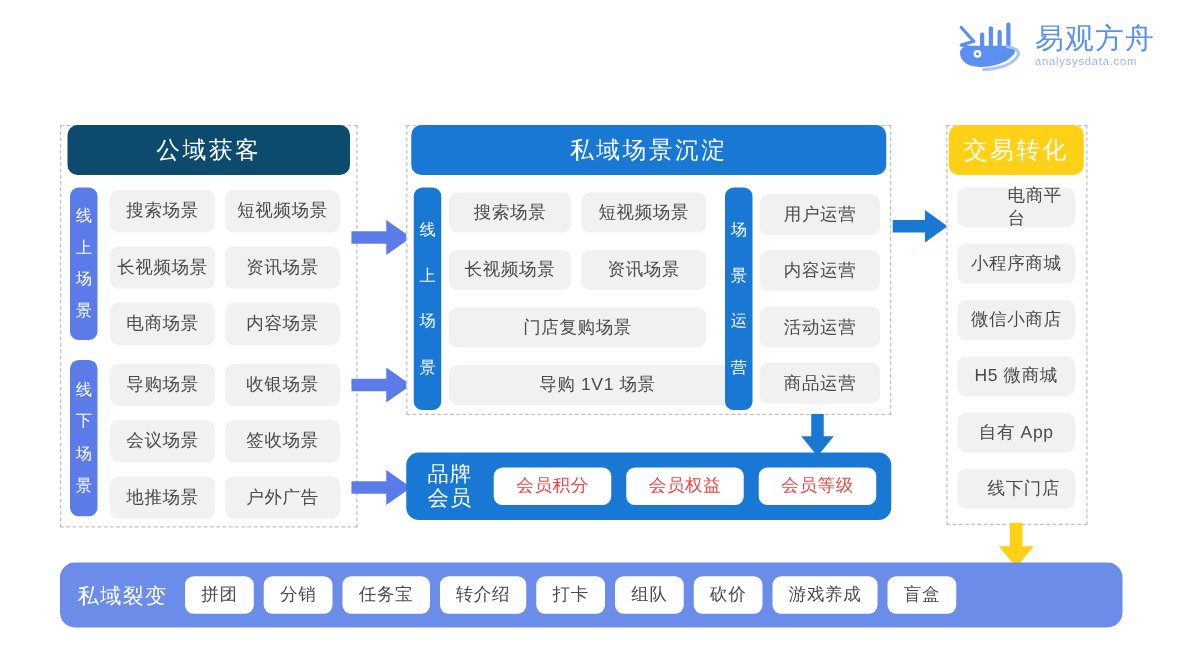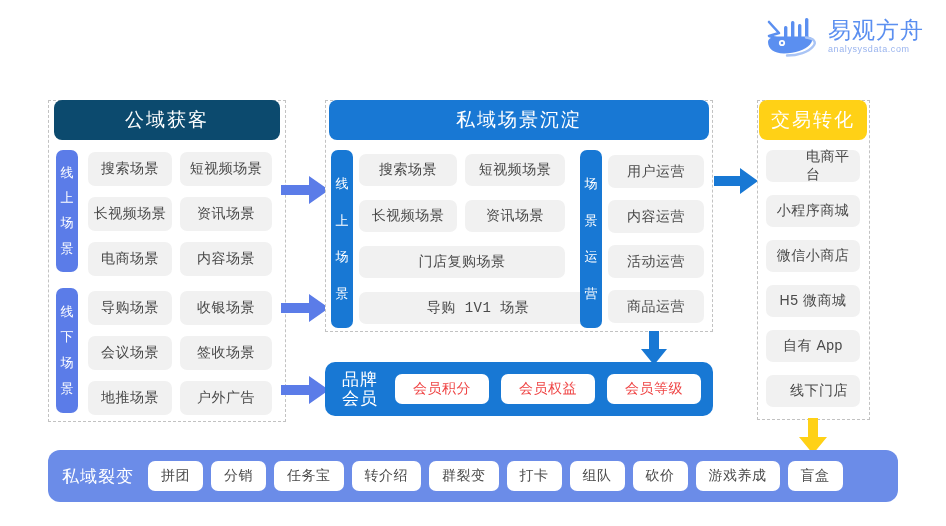--- a/index.html
+++ b/index.html
@@ -236,21 +236,21 @@
   <span>线</span>
   <span>上</span>
   <span>场</span>
   <span>景</span>
 </div>
 <div class="chip" style="left:359px; top:154px; width:98px; height:32px;">搜索场景</div>
 <div class="chip" style="left:465px; top:154px; width:100px; height:32px;">短视频场景</div>
 <div class="chip" style="left:359px; top:200px; width:98px; height:32px;">长视频场景</div>
 <div class="chip" style="left:465px; top:200px; width:100px; height:32px;">资讯场景</div>
 <div class="chip" style="left:359px; top:246px; width:206px; height:32px;">门店复购场景</div>
-<div class="chip" style="left:359px; top:292px; width:238px; height:32px;font-family:Liberation Mono, monospace;">导购 1V1 场景</div>
+<div class="chip" style="left:359px; top:292px; width:238px; height:32px;">导购 1V1 场景</div>
 
 <div class="vlabel vl-strong" style="left:580px; top:150px; width:22px; height:178px;">
   <span>场</span>
   <span>景</span>
   <span>运</span>
   <span>营</span>
 </div>
 <div class="chip" style="left:608px; top:155px; width:96px; height:33px;">用户运营</div>
 <div class="chip" style="left:608px; top:200px; width:96px; height:33px;">内容运营</div>
 <div class="chip" style="left:608px; top:245px; width:96px; height:33px;">活动运营</div>
@@ -286,19 +286,18 @@
   <div class="member-chip">会员权益</div>
   <div class="member-chip">会员等级</div>
 </div>
 
 <div class="bottom-bar">
   <div class="bottom-title">私域裂变</div>
   <div class="bottom-chip">拼团</div>
   <div class="bottom-chip">分销</div>
   <div class="bottom-chip">任务宝</div>
   <div class="bottom-chip">转介绍</div>
-  <div class="bottom-chip">群裂变</div>
   <div class="bottom-chip">打卡</div>
   <div class="bottom-chip">组队</div>
   <div class="bottom-chip">砍价</div>
   <div class="bottom-chip">游戏养成</div>
   <div class="bottom-chip">盲盒</div>
 </div>
 
 </body></html>

